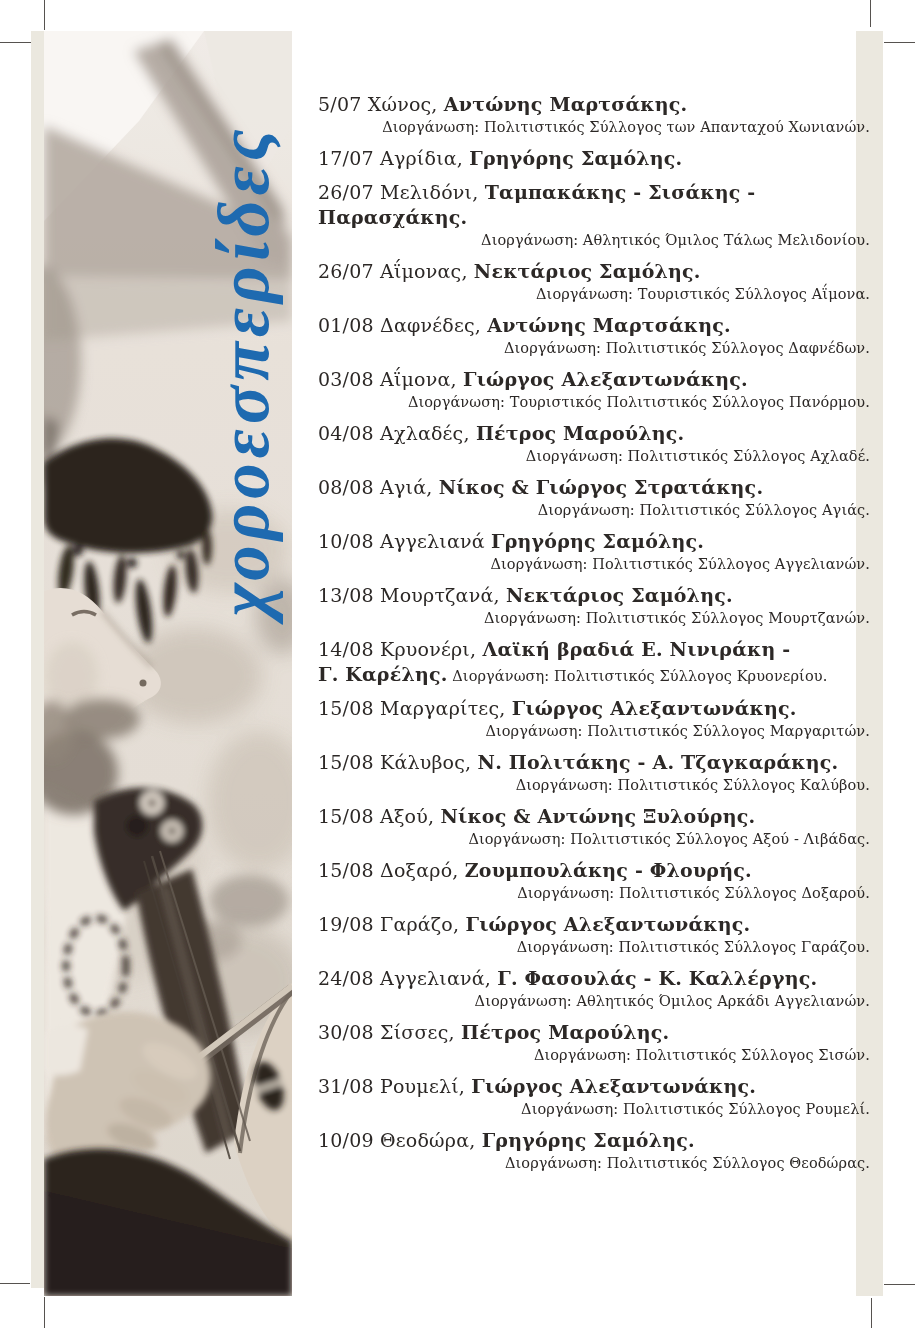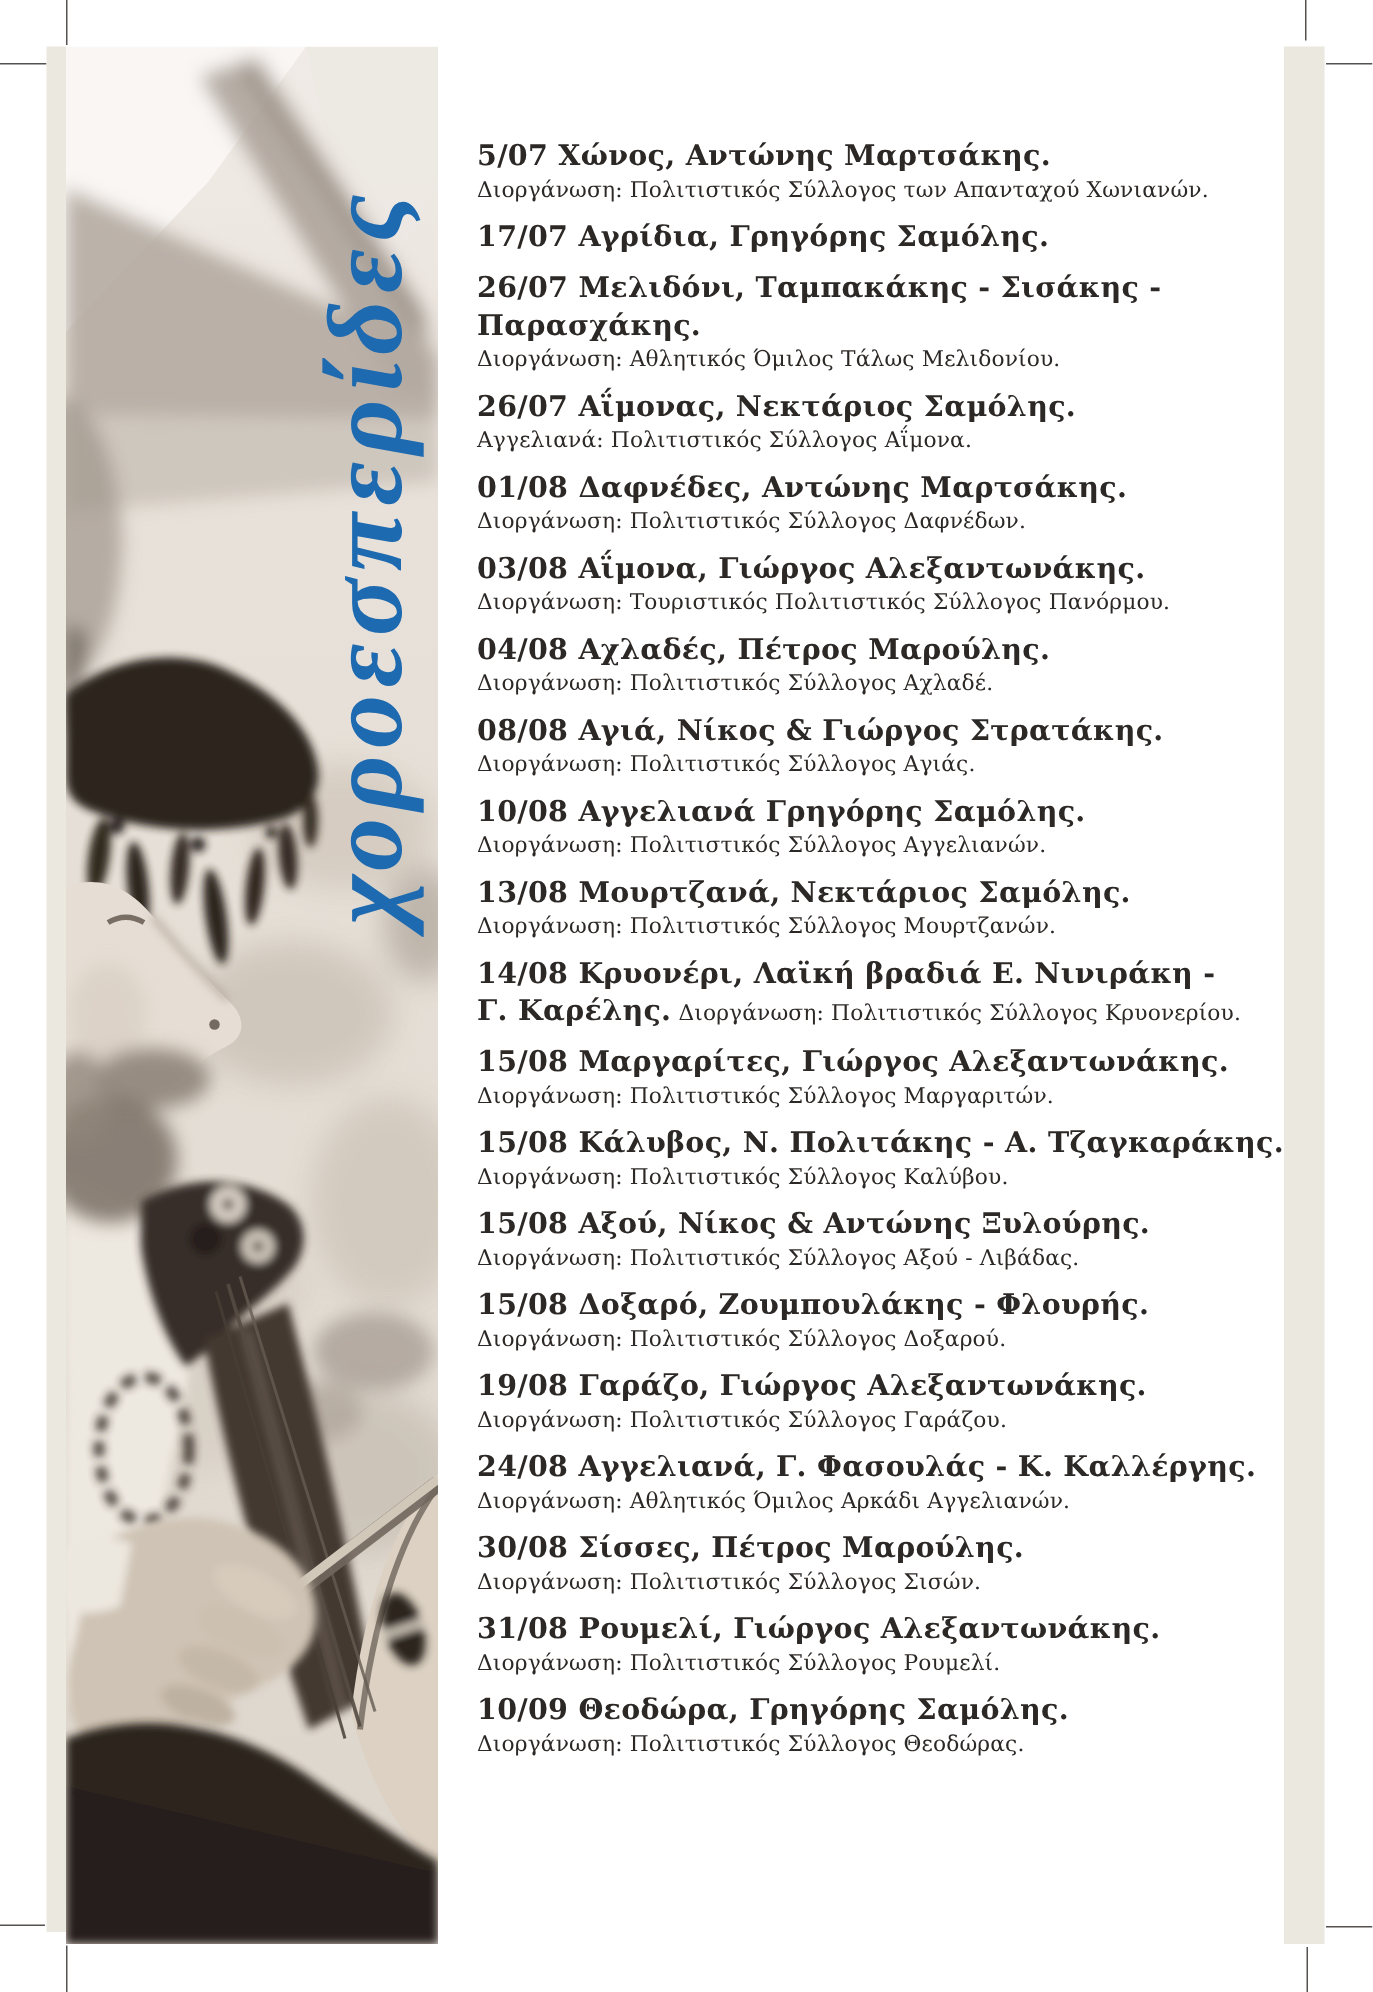--- a/index.html
+++ b/index.html
@@ -23,23 +23,23 @@
     transform:rotate(-90deg);transform-origin:0 0;
     display:flex;align-items:center;justify-content:center;
     font-family:"Liberation Serif",serif;font-style:italic;font-weight:bold;
     font-size:71px;line-height:103px;letter-spacing:5px;color:#1e6ab0;
     white-space:nowrap;
   }
   
   .events{position:absolute;left:318px;top:92px;width:552px;color:#2c2826;}
   .event{margin-bottom:9px;}
   .ev-head{font-size:19px;line-height:25px;letter-spacing:0.2px;}
-  .ev-date,.ev-place{font-weight:bold;margin-top:43px;}
+  .ev-date,.ev-place{font-weight:normal;margin-top:43px;}
   .ev-artists{font-weight:bold;white-space:pre-line;}
-  .ev-org{display:block;font-size:14.5px;line-height:19px;margin-top:1px;letter-spacing:0.1px;}
+  .ev-org{display:block;font-size:14.5px;line-height:19px;margin-top:1px;letter-spacing:0.1px;text-align:right;}
   .ev-org.inline{display:inline;margin-top:0;}
 </style>
 </head>
 <body>
 
 <div class="canvas">
 
   <div class="crop" style="left:44px;top:0;width:1px;height:30px;"></div>
   <div class="crop" style="left:0;top:42px;width:31px;height:1px;"></div>
   <div class="crop" style="left:870px;top:0;width:1px;height:27px;"></div>
@@ -181,21 +181,21 @@
 
     <div class="event">
       <div class="ev-head"><span class="ev-date">17/07 </span><span class="ev-place">Αγρίδια, </span><span class="ev-artists">Γρηγόρης Σαμόλης.</span></div>
     </div>
 
     <div class="event">
       <div class="ev-head"><span class="ev-date">26/07 </span><span class="ev-place">Μελιδόνι, </span><span class="ev-artists">Ταμπακάκης - Σισάκης - Παρασχάκης.</span><span class="ev-org">Διοργάνωση: Αθλητικός Όμιλος Τάλως Μελιδονίου.</span></div>
     </div>
 
     <div class="event">
-      <div class="ev-head"><span class="ev-date">26/07 </span><span class="ev-place">Αΐμονας, </span><span class="ev-artists">Νεκτάριος Σαμόλης.</span><span class="ev-org">Αγγελιανά: Πολιτιστικός Σύλλογος Αΐμονα.</span></div>
+      <div class="ev-head"><span class="ev-date">26/07 </span><span class="ev-place">Αΐμονας, </span><span class="ev-artists">Νεκτάριος Σαμόλης.</span><span class="ev-org">Διοργάνωση: Τουριστικός Σύλλογος Αΐμονα.</span></div>
     </div>
 
     <div class="event">
       <div class="ev-head"><span class="ev-date">01/08 </span><span class="ev-place">Δαφνέδες, </span><span class="ev-artists">Αντώνης Μαρτσάκης.</span><span class="ev-org">Διοργάνωση: Πολιτιστικός Σύλλογος Δαφνέδων.</span></div>
     </div>
 
 
     <div class="event">
       <div class="ev-head"><span class="ev-date">03/08 </span><span class="ev-place">Αΐμονα, </span><span class="ev-artists">Γιώργος Αλεξαντωνάκης.</span><span class="ev-org">Διοργάνωση: Τουριστικός Πολιτιστικός Σύλλογος Πανόρμου.</span></div>
     </div>

